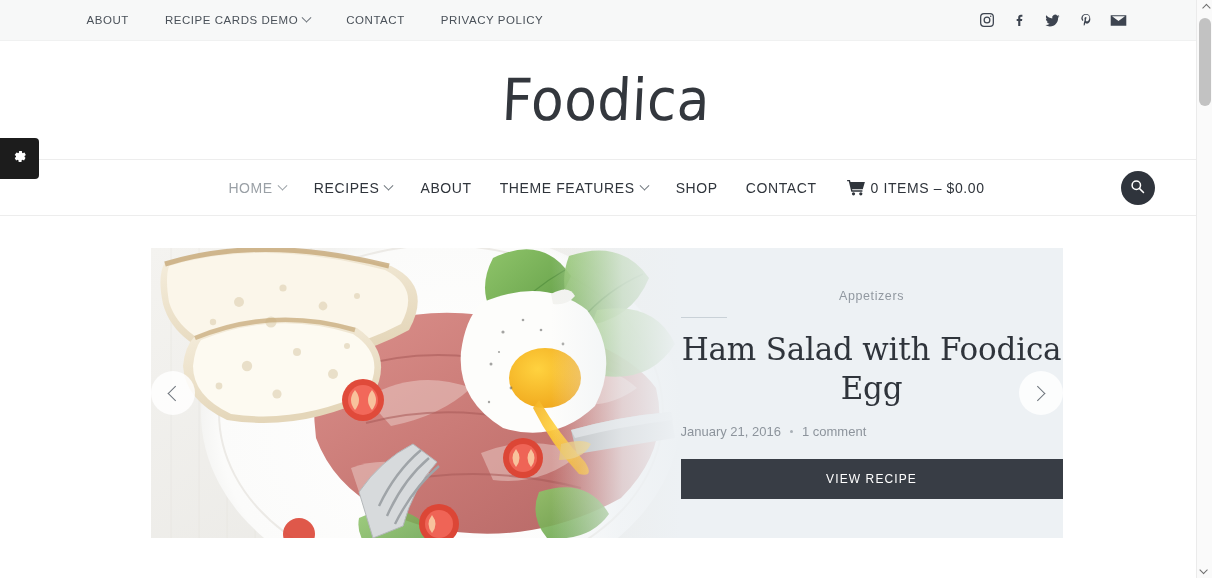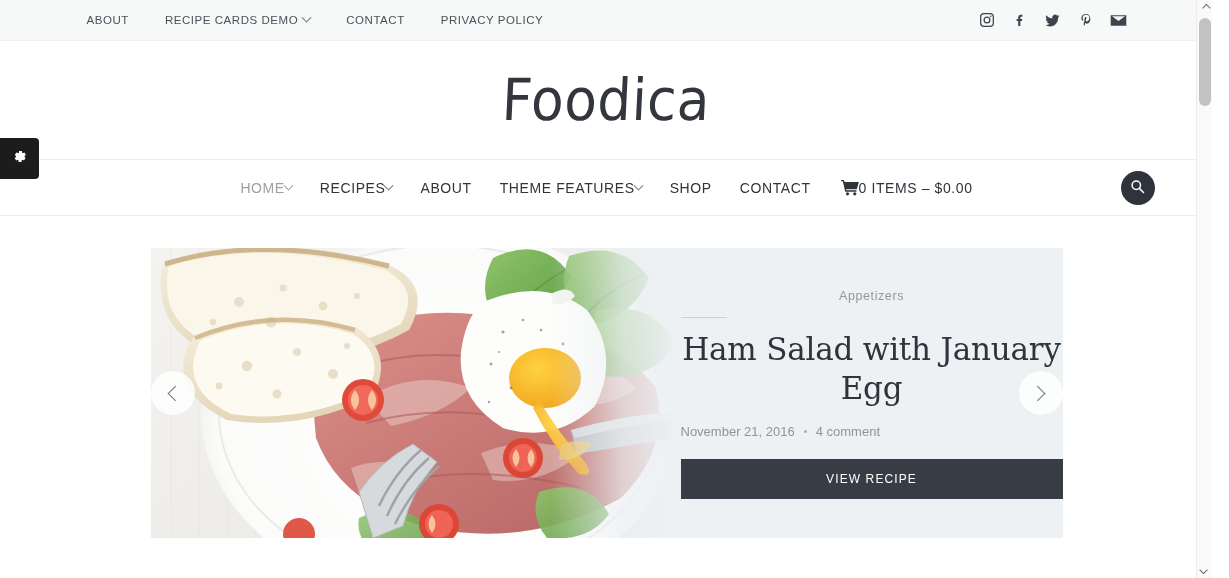--- a/index.html
+++ b/index.html
@@ -107,21 +107,21 @@
     align-items: center;
     justify-content: center;
     position: relative;
   }
   .mnav-item {
     font-size: 14px;
     letter-spacing: 0.6px;
     color: #2f343b;
     text-transform: uppercase;
     padding: 0 14px;
-    display: flex; align-items: center; 
+    display: flex; align-items: center; gap: 6px;
     cursor: pointer;
     white-space: nowrap;
   }
   .mnav-item.active { color: #9aa0a6; }
   .caret-md {
     display: inline-block;
     width: 7px; height: 7px;
     border-right: 1.4px solid #9aa0a6;
     border-bottom: 1.4px solid #9aa0a6;
     transform: rotate(45deg) translate(-2px,-2px);
@@ -533,25 +533,25 @@
               <path d="M420 182 Q470 168 520 164 L522 172 Q472 178 424 190Z" fill="#d5d8da"></path>
               <path d="M410 196 Q432 190 440 196 Q432 212 408 212Z" fill="#e8c56c" opacity="0.8"></path>
             </g>
           </svg>
           <div class="hero-fade"></div>
         </div>
 
         <div class="hero-text">
           <div class="hero-cat">Appetizers</div>
           <div class="hero-divider"></div>
-          <h2 class="hero-title">Ham Salad with January Egg</h2>
+          <h2 class="hero-title">Ham Salad with Foodica Egg</h2>
           <div class="hero-meta">
-            <span>November 21, 2016</span>
+            <span>January 21, 2016</span>
             <span class="meta-dot"></span>
-            <span>4 comment</span>
+            <span>1 comment</span>
           </div>
           <button class="hero-btn">VIEW RECIPE</button>
         </div>
 
         <div class="nav-arrow prev">
           <span class="chev left"></span>
         </div>
         <div class="nav-arrow next">
           <span class="chev right"></span>
         </div>

